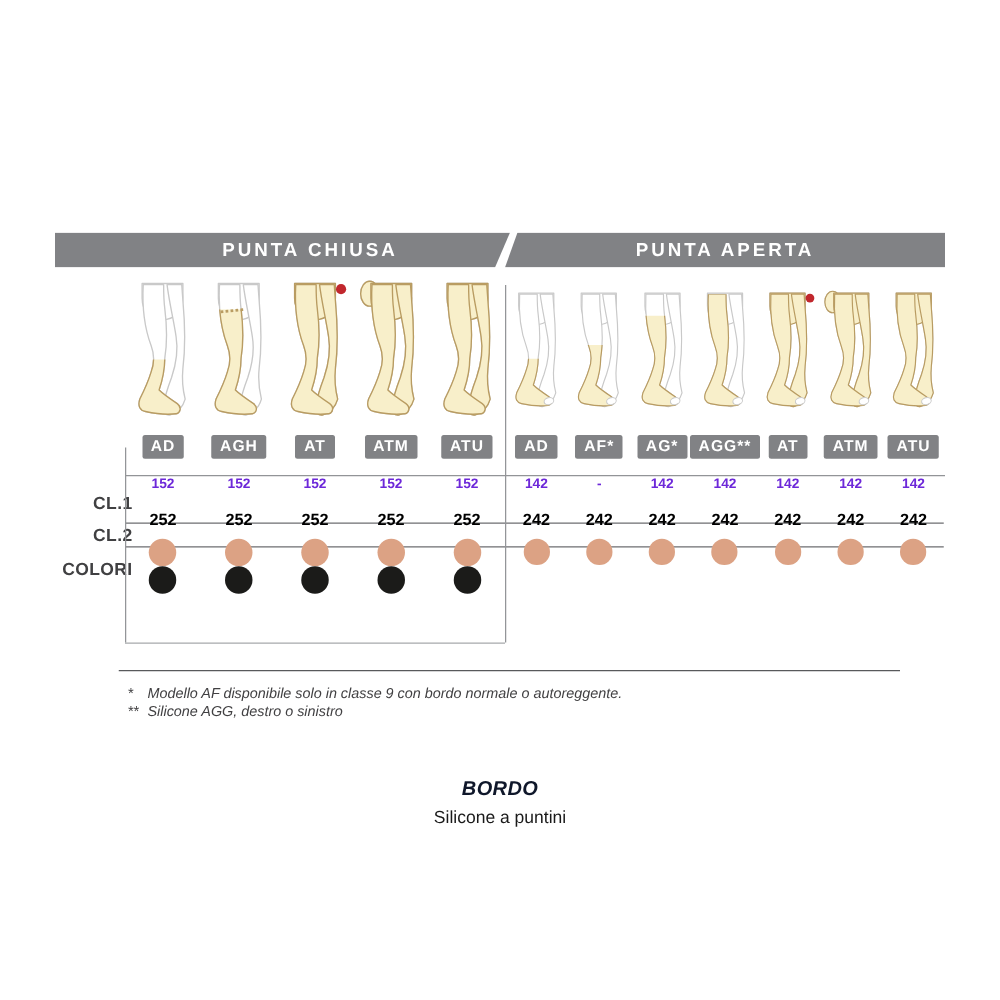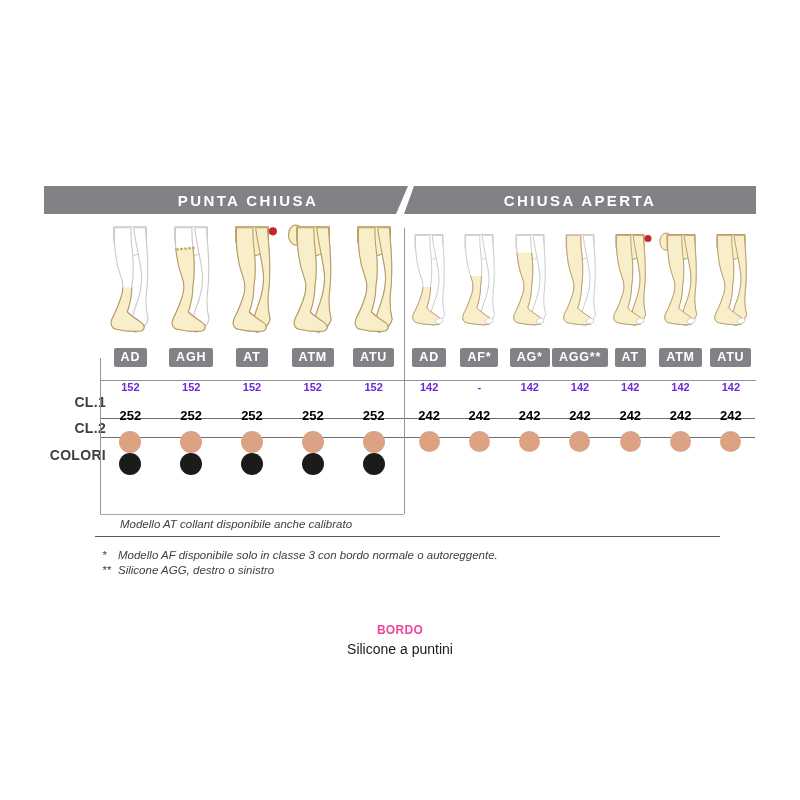--- a/index.html
+++ b/index.html
@@ -45,33 +45,33 @@
           color:#414042;display:flex;align-items:center;}
   .fn-red .bullet{width:5px;height:5px;border-radius:50%;display:inline-block;margin-right:5px;}
   .fn-block{position:absolute;left:102px;top:530px;font-style:italic;font-size:11.5px;
             color:#414042;line-height:14.8px;}
   .fn-row{display:flex;}
   .fn-sym{width:16px;text-align:left;font-style:italic;flex:0 0 16px;}
   .fn-txt{flex:1;}
 
   
   .bordo{position:absolute;left:0;top:605px;width:800px;text-align:center;}
-  .bordo-title{font-weight:bold;font-size:12px;color:#ec4899;letter-spacing:0.3px;}
+  .bordo-title{font-weight:bold;font-size:16px;color:#0f172a;letter-spacing:0.3px;font-style:italic;}
   .bordo-sub{font-size:14px;color:#1a1a1a;margin-top:4px;}
 </style>
 </head>
 <body>
 
 <div class="page">
 
   <div class="bar bar-left">
     <span>PUNTA CHIUSA</span>
   </div>
   <div class="bar bar-right">
-    <span>CHIUSA APERTA</span>
+    <span>PUNTA APERTA</span>
   </div>
 
   <div class="rowlabel" style="top:376px;">CL.1</div>
   <div class="rowlabel" style="top:402px;">CL.2</div>
   <div class="rowlabel" style="top:429px;">COLORI</div>
 
   <div class="hline" style="left:100px;top:362px;width:656px;background:#929497;"></div>
   <div class="hline" style="left:100px;top:400px;width:655px;background:#6d6e71;"></div>
   <div class="hline" style="left:100px;top:419px;width:655px;background:#6d6e71;"></div>
   <div class="hline" style="left:100px;top:496px;width:304px;background:#a7a9ac;"></div>
@@ -431,31 +431,27 @@
           <span class="chip">ATU</span>
         </div>
         <div class="cl1row">142</div>
         <div class="cl2row">242</div>
         <div class="dotsrow">
           <span class="dot" style="background:#dca284"></span>
         </div>
       </div>
     </div>
 
-  <div class="fn-red">
-    <span class="bullet"></span>
-    <span>Modello AT collant disponibile anche calibrato</span>
-  </div>
 
   <div class="hline" style="left:95px;top:518px;width:625px;background:#58595b;"></div>
 
   <div class="fn-block">
     <div class="fn-row">
       <span class="fn-sym">*</span>
-      <span class="fn-txt">Modello AF disponibile solo in classe 3 con bordo normale o autoreggente.</span>
+      <span class="fn-txt">Modello AF disponibile solo in classe 9 con bordo normale o autoreggente.</span>
     </div>
     <div class="fn-row">
       <span class="fn-sym">**</span>
       <span class="fn-txt">Silicone AGG, destro o sinistro</span>
     </div>
   </div>
 
   <div class="bordo">
     <div class="bordo-title">BORDO</div>
     <div class="bordo-sub">Silicone a puntini</div>

